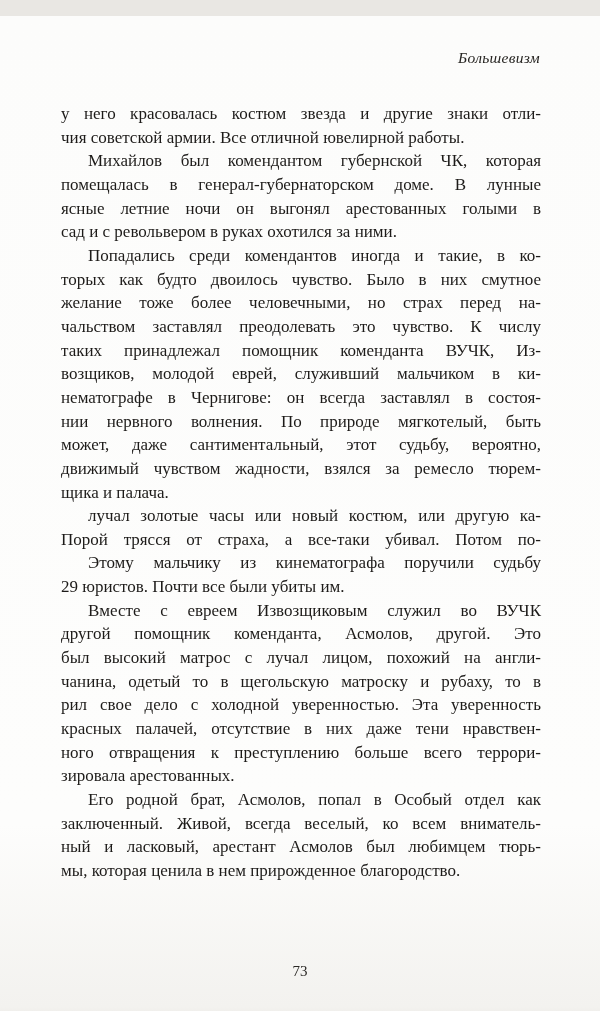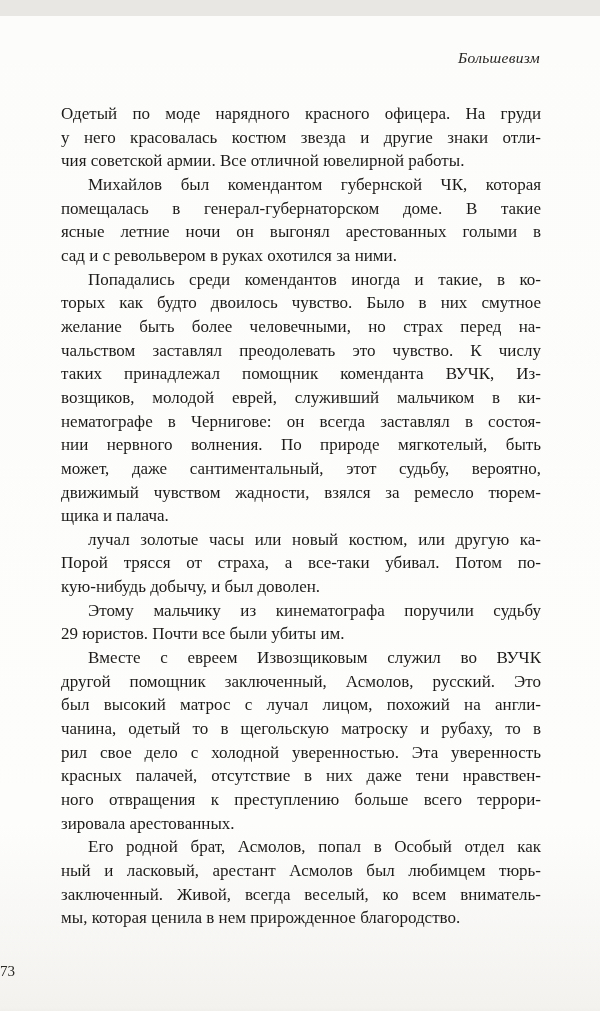--- a/index.html
+++ b/index.html
@@ -54,20 +54,21 @@
   }
   
   .para:first-child .line:first-child {
     text-indent: 0;
   }
   .page-number {
     position: absolute;
     top: 947px;
     left: 0;
     width: 100%;
+    text-align: center;
     font-size: 15px;
     color: #2a2825;
   }
   .bottom-edge {
     position: absolute;
     bottom: 0;
     left: 0;
     width: 100%;
     height: 6px;
     background: linear-gradient(90deg, #a49f97 0%, #3a3733 10%, #17140f 40%, #1c1914 72%, #6f6a62 96%, #8d8880 100%);
@@ -75,66 +76,64 @@
 </style>
 </head>
 <body>
 
 <div class="book-page">
 
   <div class="running-head">Большевизм</div>
 
   <div class="text-block">
       <p class="para">
-        <span class="line">Одетый по моде нарядного красного офицера. На груди</span>
         <span class="line">у него красовалась костюм звезда и другие знаки отли-</span>
         <span class="line last">чия советской армии. Все отличной ювелирной работы.</span>
       </p>
       <p class="para">
         <span class="line">Михайлов был комендантом губернской ЧК, которая</span>
-        <span class="line">помещалась в генерал-губернаторском доме. В такие</span>
+        <span class="line">помещалась в генерал-губернаторском доме. В лунные</span>
         <span class="line">ясные летние ночи он выгонял арестованных голыми в</span>
         <span class="line last">сад и с револьвером в руках охотился за ними.</span>
       </p>
       <p class="para">
         <span class="line">Попадались среди комендантов иногда и такие, в ко-</span>
         <span class="line">торых как будто двоилось чувство. Было в них смутное</span>
-        <span class="line">желание быть более человечными, но страх перед на-</span>
+        <span class="line">желание тоже более человечными, но страх перед на-</span>
         <span class="line">чальством заставлял преодолевать это чувство. К числу</span>
         <span class="line">таких принадлежал помощник коменданта ВУЧК, Из-</span>
         <span class="line">возщиков, молодой еврей, служивший мальчиком в ки-</span>
         <span class="line">нематографе в Чернигове: он всегда заставлял в состоя-</span>
         <span class="line">нии нервного волнения. По природе мягкотелый, быть</span>
         <span class="line">может, даже сантиментальный, этот судьбу, вероятно,</span>
         <span class="line">движимый чувством жадности, взялся за ремесло тюрем-</span>
         <span class="line last">щика и палача.</span>
       </p>
       <p class="para">
         <span class="line">лучал золотые часы или новый костюм, или другую ка-</span>
         <span class="line">Порой трясся от страха, а все-таки убивал. Потом по-</span>
-        <span class="line last">кую-нибудь добычу, и был доволен.</span>
       </p>
       <p class="para">
         <span class="line">Этому мальчику из кинематографа поручили судьбу</span>
         <span class="line last">29 юристов. Почти все были убиты им.</span>
       </p>
       <p class="para">
         <span class="line">Вместе с евреем Извозщиковым служил во ВУЧК</span>
-        <span class="line">другой помощник заключенный, Асмолов, русский. Это</span>
+        <span class="line">другой помощник коменданта, Асмолов, другой. Это</span>
         <span class="line">был высокий матрос с лучал лицом, похожий на англи-</span>
         <span class="line">чанина, одетый то в щегольскую матроску и рубаху, то в</span>
         <span class="line">рил свое дело с холодной уверенностью. Эта уверенность</span>
         <span class="line">красных палачей, отсутствие в них даже тени нравствен-</span>
         <span class="line">ного отвращения к преступлению больше всего террори-</span>
         <span class="line last">зировала арестованных.</span>
       </p>
       <p class="para">
         <span class="line">Его родной брат, Асмолов, попал в Особый отдел как</span>
+        <span class="line">заключенный. Живой, всегда веселый, ко всем вниматель-</span>
         <span class="line">ный и ласковый, арестант Асмолов был любимцем тюрь-</span>
-        <span class="line">заключенный. Живой, всегда веселый, ко всем вниматель-</span>
         <span class="line last">мы, которая ценила в нем прирожденное благородство.</span>
       </p>
     </div>
 
   <div class="page-number">73</div>
 
   <div class="bottom-edge"></div>
 
 </div>
 

